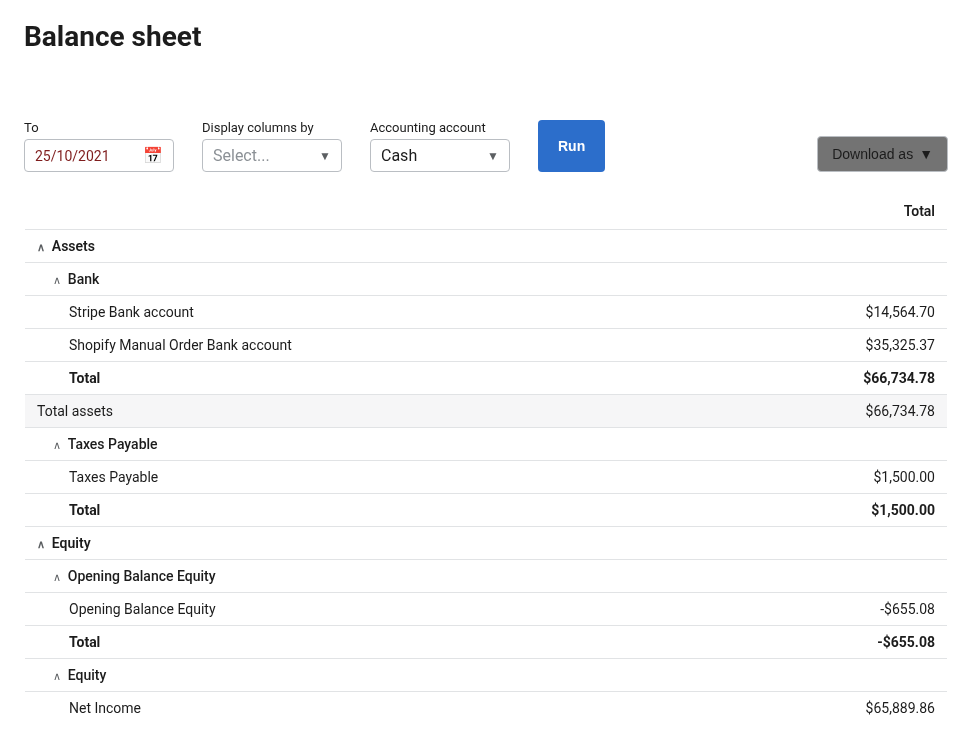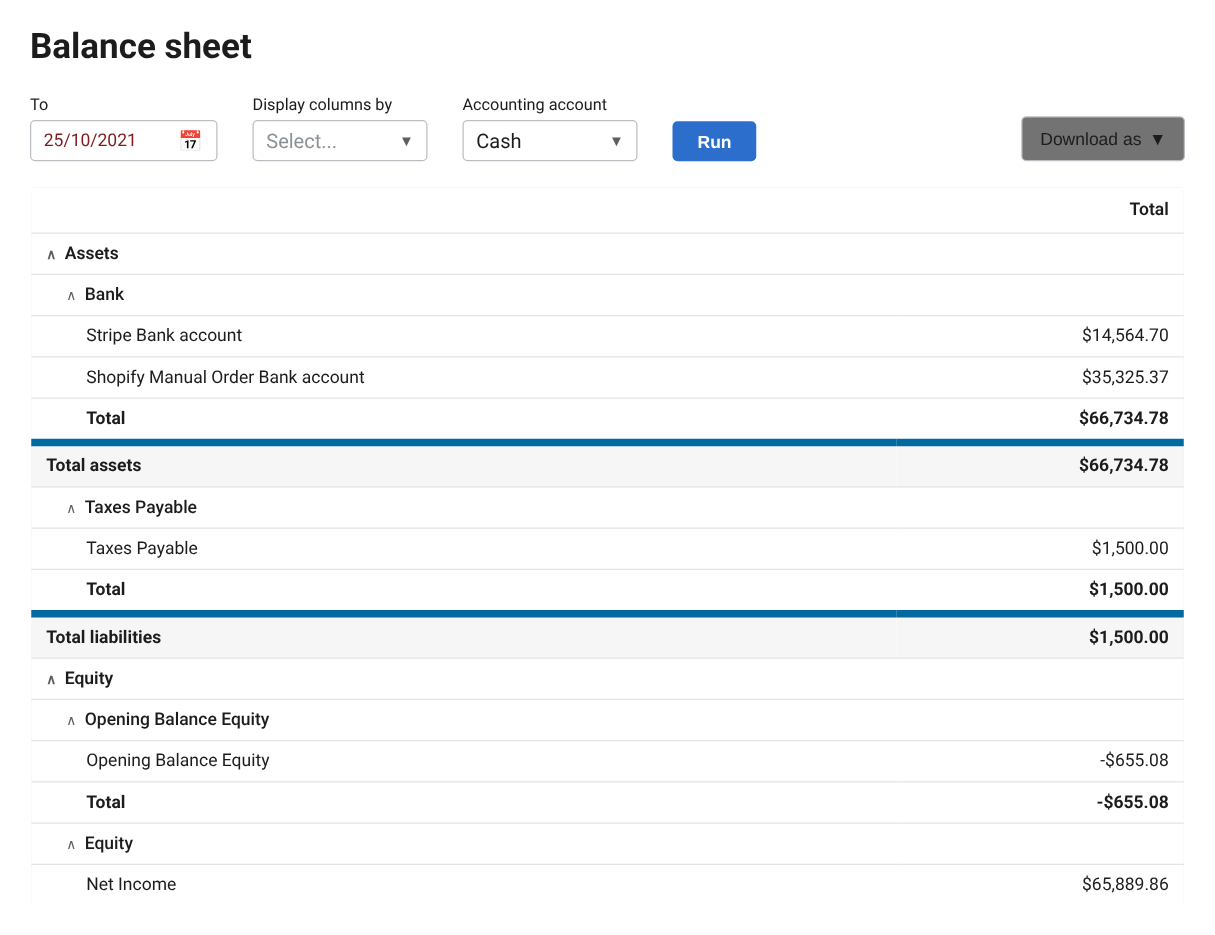--- a/index.html
+++ b/index.html
@@ -76,21 +76,22 @@
     }
     .run-btn {
       background: #2c6ecb;
       color: #fff;
       border: none;
       border-radius: 4px;
       padding: 8px 20px;
       font-size: 14px;
       font-weight: 600;
       cursor: pointer;
-      height: 32px;
+      height: 52px;
+      margin-top: 43px;
     }
     .spacer { flex: 1; }
     .download-btn {
       display: flex;
       align-items: center;
       gap: 6px;
       border: 1px solid #babec3;
       border-radius: 4px;
       padding: 8px 14px;
       background: #737373;
@@ -128,21 +129,21 @@
 
     
     .row-section-l1 td { font-weight: 600; }
     .row-section-l2 td { font-weight: 500; }
 
     
     .row-total td { font-weight: 700; }
     .row-total-section {
       background: #f6f6f7;
     }
-    .row-total-section td { font-weight: 700; border-top: 6px solid #0369a1; }
+    .row-total-section td { font-weight: 400; border-top: 1px solid #0369a1; }
 
     
     .toggle-icon {
       font-size: 11px;
       margin-right: 4px;
       color: #5c5f62;
     }
   </style>
 </head>
 <body>
@@ -223,24 +224,20 @@
         <td style="text-align: right;"></td>
       </tr>
       <tr>
         <td style="padding-left: 44px;">Taxes Payable</td>
         <td style="text-align: right;">$1,500.00</td>
       </tr>
       <tr class="row-total">
         <td style="padding-left: 44px;">Total</td>
         <td style="text-align: right;">$1,500.00</td>
       </tr>
-      <tr class="row-total-section">
-        <td style="padding-left: 12px;">Total liabilities</td>
-        <td style="text-align: right;">$1,500.00</td>
-      </tr>
       <tr class="row-section-l1">
         <td style="padding-left: 12px;"><span class="toggle-icon">∧ </span>Equity</td>
         <td style="text-align: right;"></td>
       </tr>
       <tr class="row-section-l2">
         <td style="padding-left: 28px;"><span class="toggle-icon">∧ </span>Opening Balance Equity</td>
         <td style="text-align: right;"></td>
       </tr>
       <tr>
         <td style="padding-left: 44px;">Opening Balance Equity</td>

